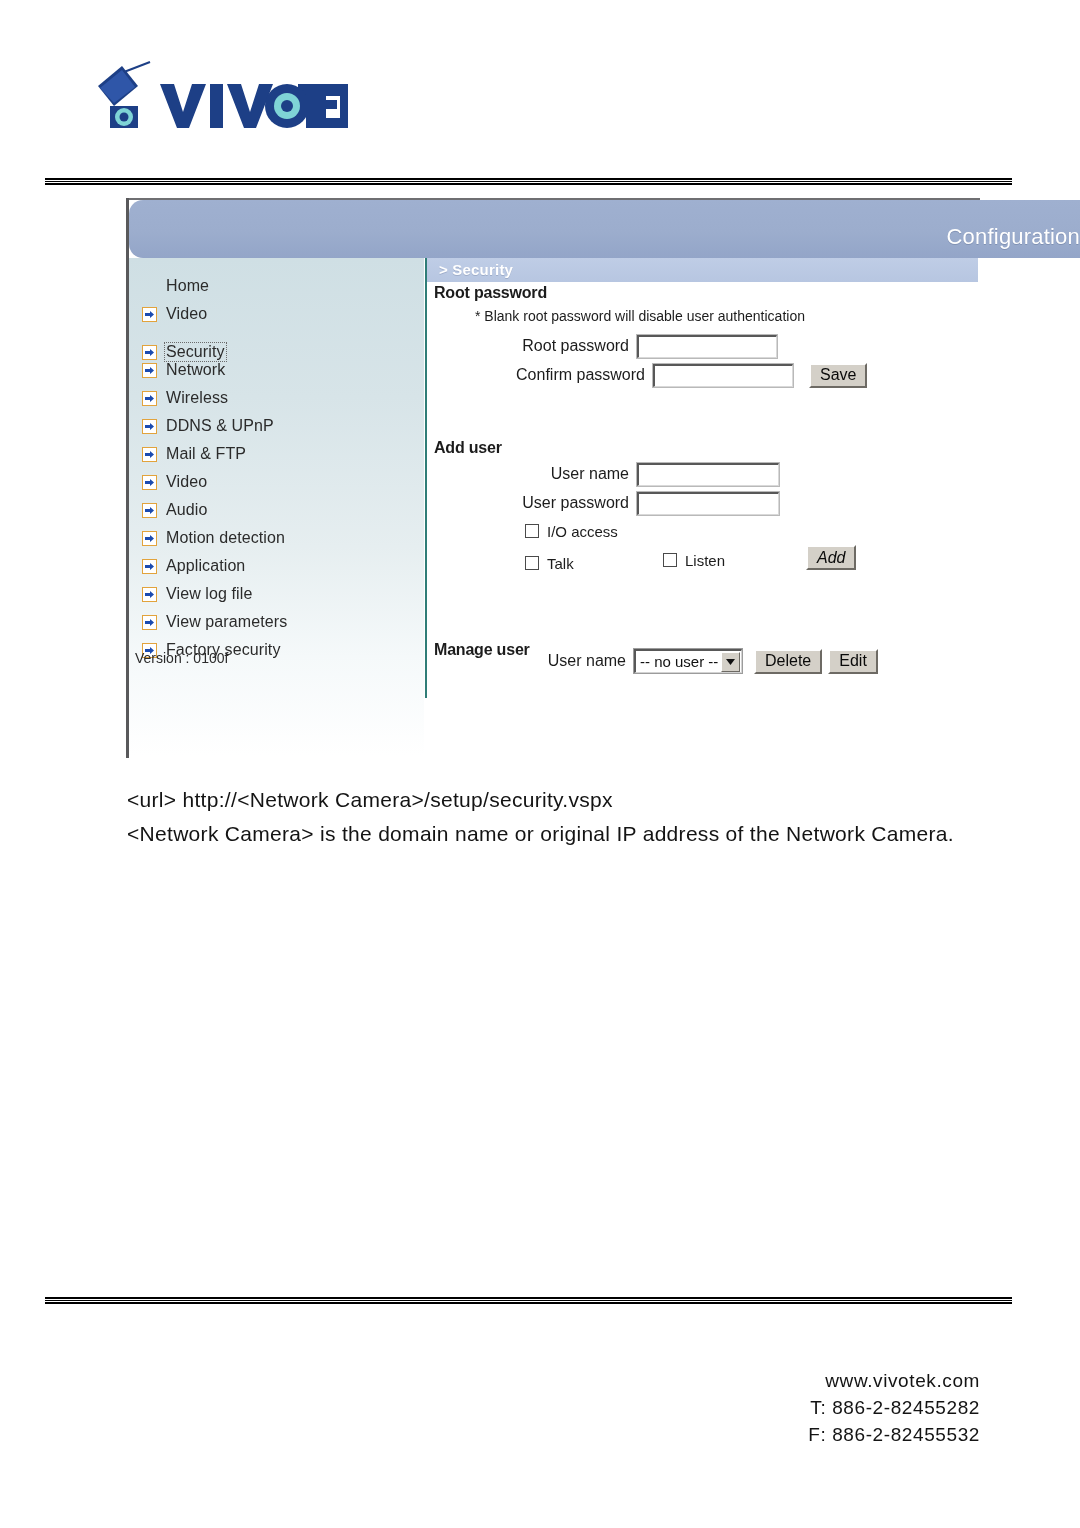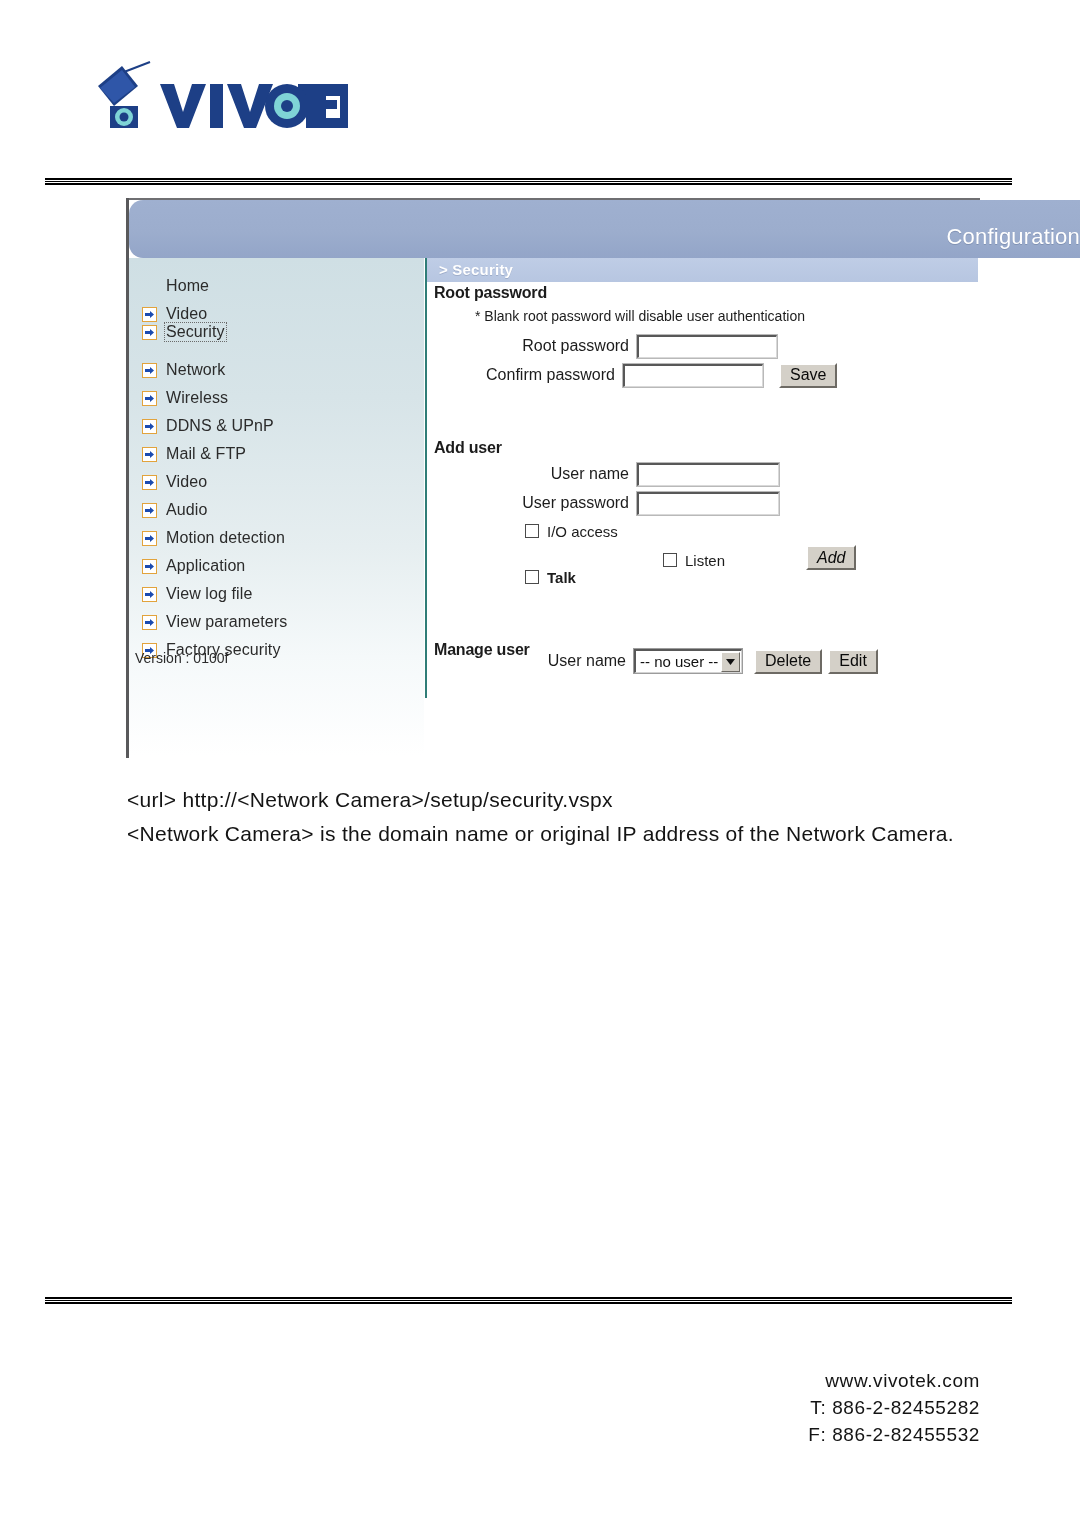--- a/index.html
+++ b/index.html
@@ -353,21 +353,21 @@
 
       <div class="sb-item" style="top:42px">
         <span class="sb-arrow">
           <svg width="11" height="11" viewBox="0 0 11 11">
               <path d="M1 4h5V2l4 3.5L6 9V7H1z" fill="#1b4bb0"></path>
             </svg>
         </span>
         <span class="sb-label">Video</span>
       </div>
 
-      <div class="sb-item" style="top:60px">
+      <div class="sb-item" style="top:80px">
         <span class="sb-arrow">
           <svg width="11" height="11" viewBox="0 0 11 11">
               <path d="M1 4h5V2l4 3.5L6 9V7H1z" fill="#1b4bb0"></path>
             </svg>
         </span>
         <span class="sb-label selected">Security</span>
       </div>
 
       <div class="sb-item" style="top:98px">
         <span class="sb-arrow">
@@ -476,21 +476,21 @@
     <div class="content">
 
       <div class="sec-title" style="left:5px; top:0px;">Root password</div>
       <div class="hint" style="left:46px; top:24px;">* Blank root password will disable user authentication</div>
 
       <div class="field-row" style="left:60px; top:50px;">
         <span class="field-label" style="width:148px;">Root password</span>
         <input class="tinput" style="width: 140px;" type="password" value="">
       </div>
 
-      <div class="field-row" style="left:28px; top:79px;">
+      <div class="field-row" style="left:58px; top:79px;">
         <span class="field-label" style="width:166px;">Confirm password</span>
         <input class="tinput" style="width: 140px;" type="password" value="">
         <span style="display:inline-block;width:16px"></span>
         <button class="btn">Save</button>
       </div>
 
       <div class="sec-title" style="left:5px; top:155px;">Add user</div>
 
       <div class="field-row" style="left:60px; top:178px;">
         <span class="field-label" style="width:148px;">User name</span>
@@ -500,21 +500,21 @@
       <div class="field-row" style="left:42px; top:207px;">
         <span class="field-label" style="width:166px;">User password</span>
         <input class="tinput" style="width: 142px;" type="password" value="">
       </div>
 
       <div class="cbrow" style="left:96px; top:236px;">
         <span class="cbox"></span>
         <span class="cblabel">I/O access</span>
       </div>
 
-      <div class="cbrow" style="left:96px; top:282px;font-weight:bold;">
+      <div class="cbrow" style="left:96px; top:268px;">
         <span class="cbox"></span>
         <span class="cblabel">Talk</span>
       </div>
 
       <div class="cbrow" style="left:218px; top:265px;padding-left:16px;">
         <span class="cbox"></span>
         <span class="cblabel">Listen</span>
       </div>
 
       <button class="btn" style="position:absolute; left:377px; top:261px;font-style:italic;">Add</button>

